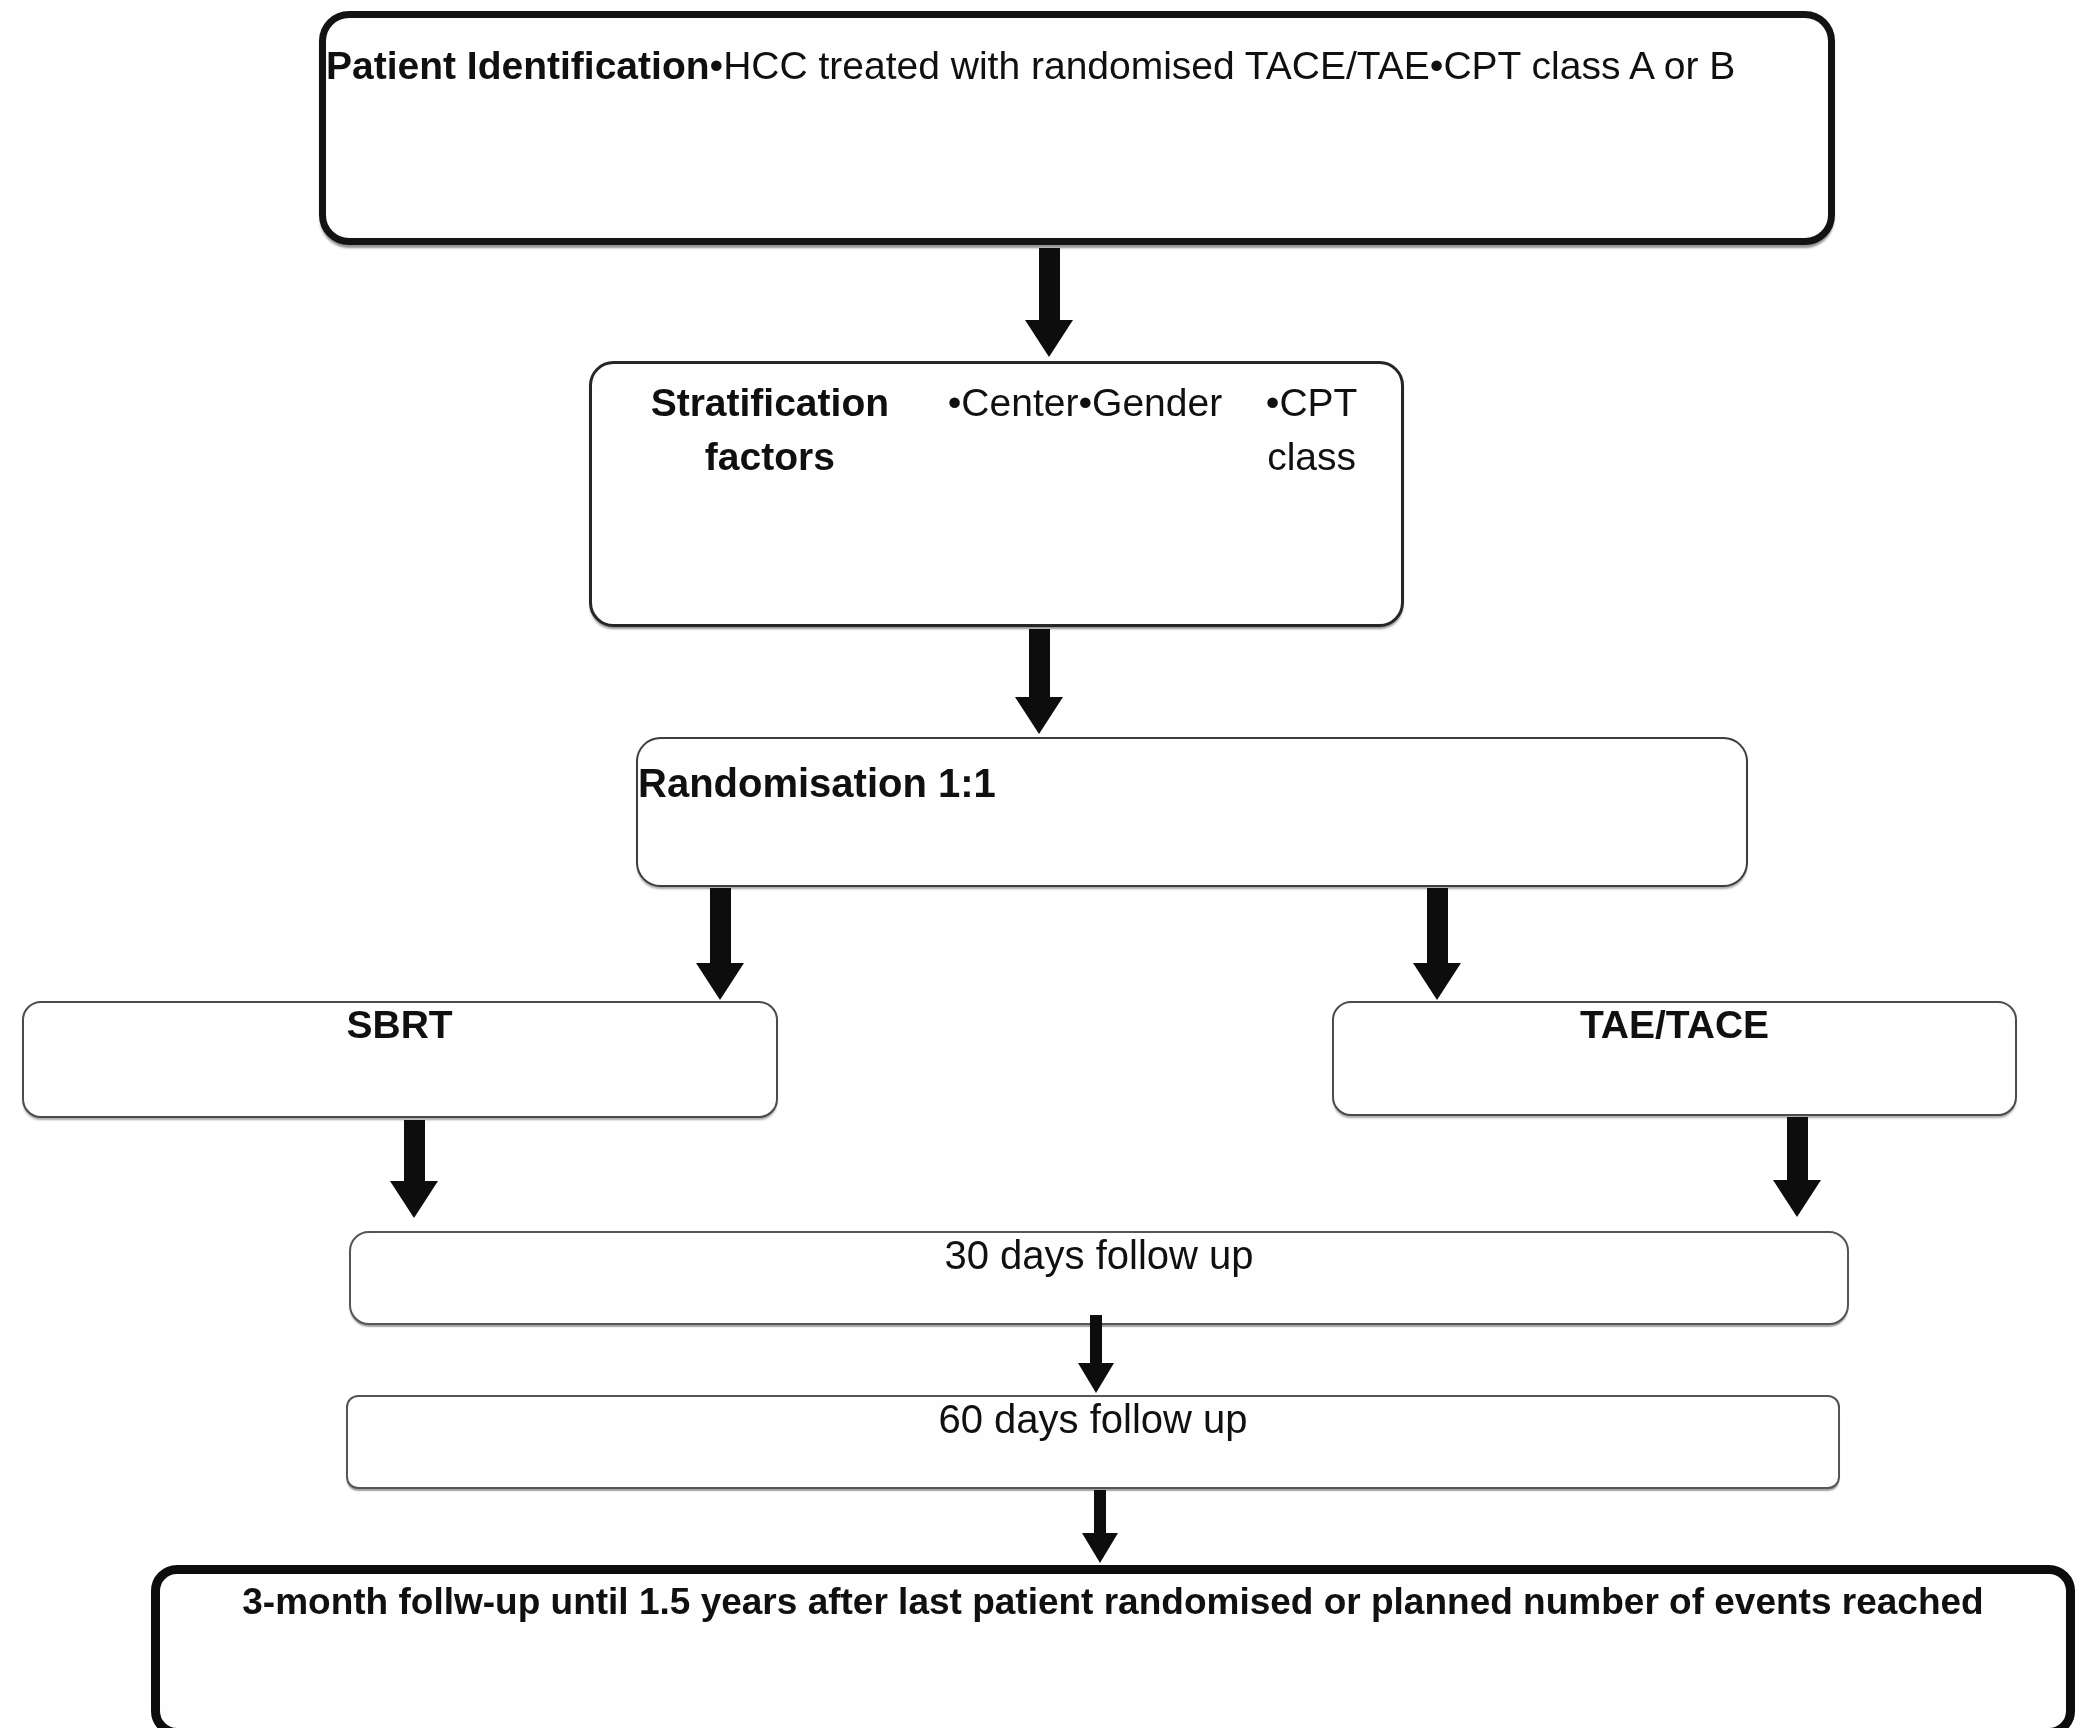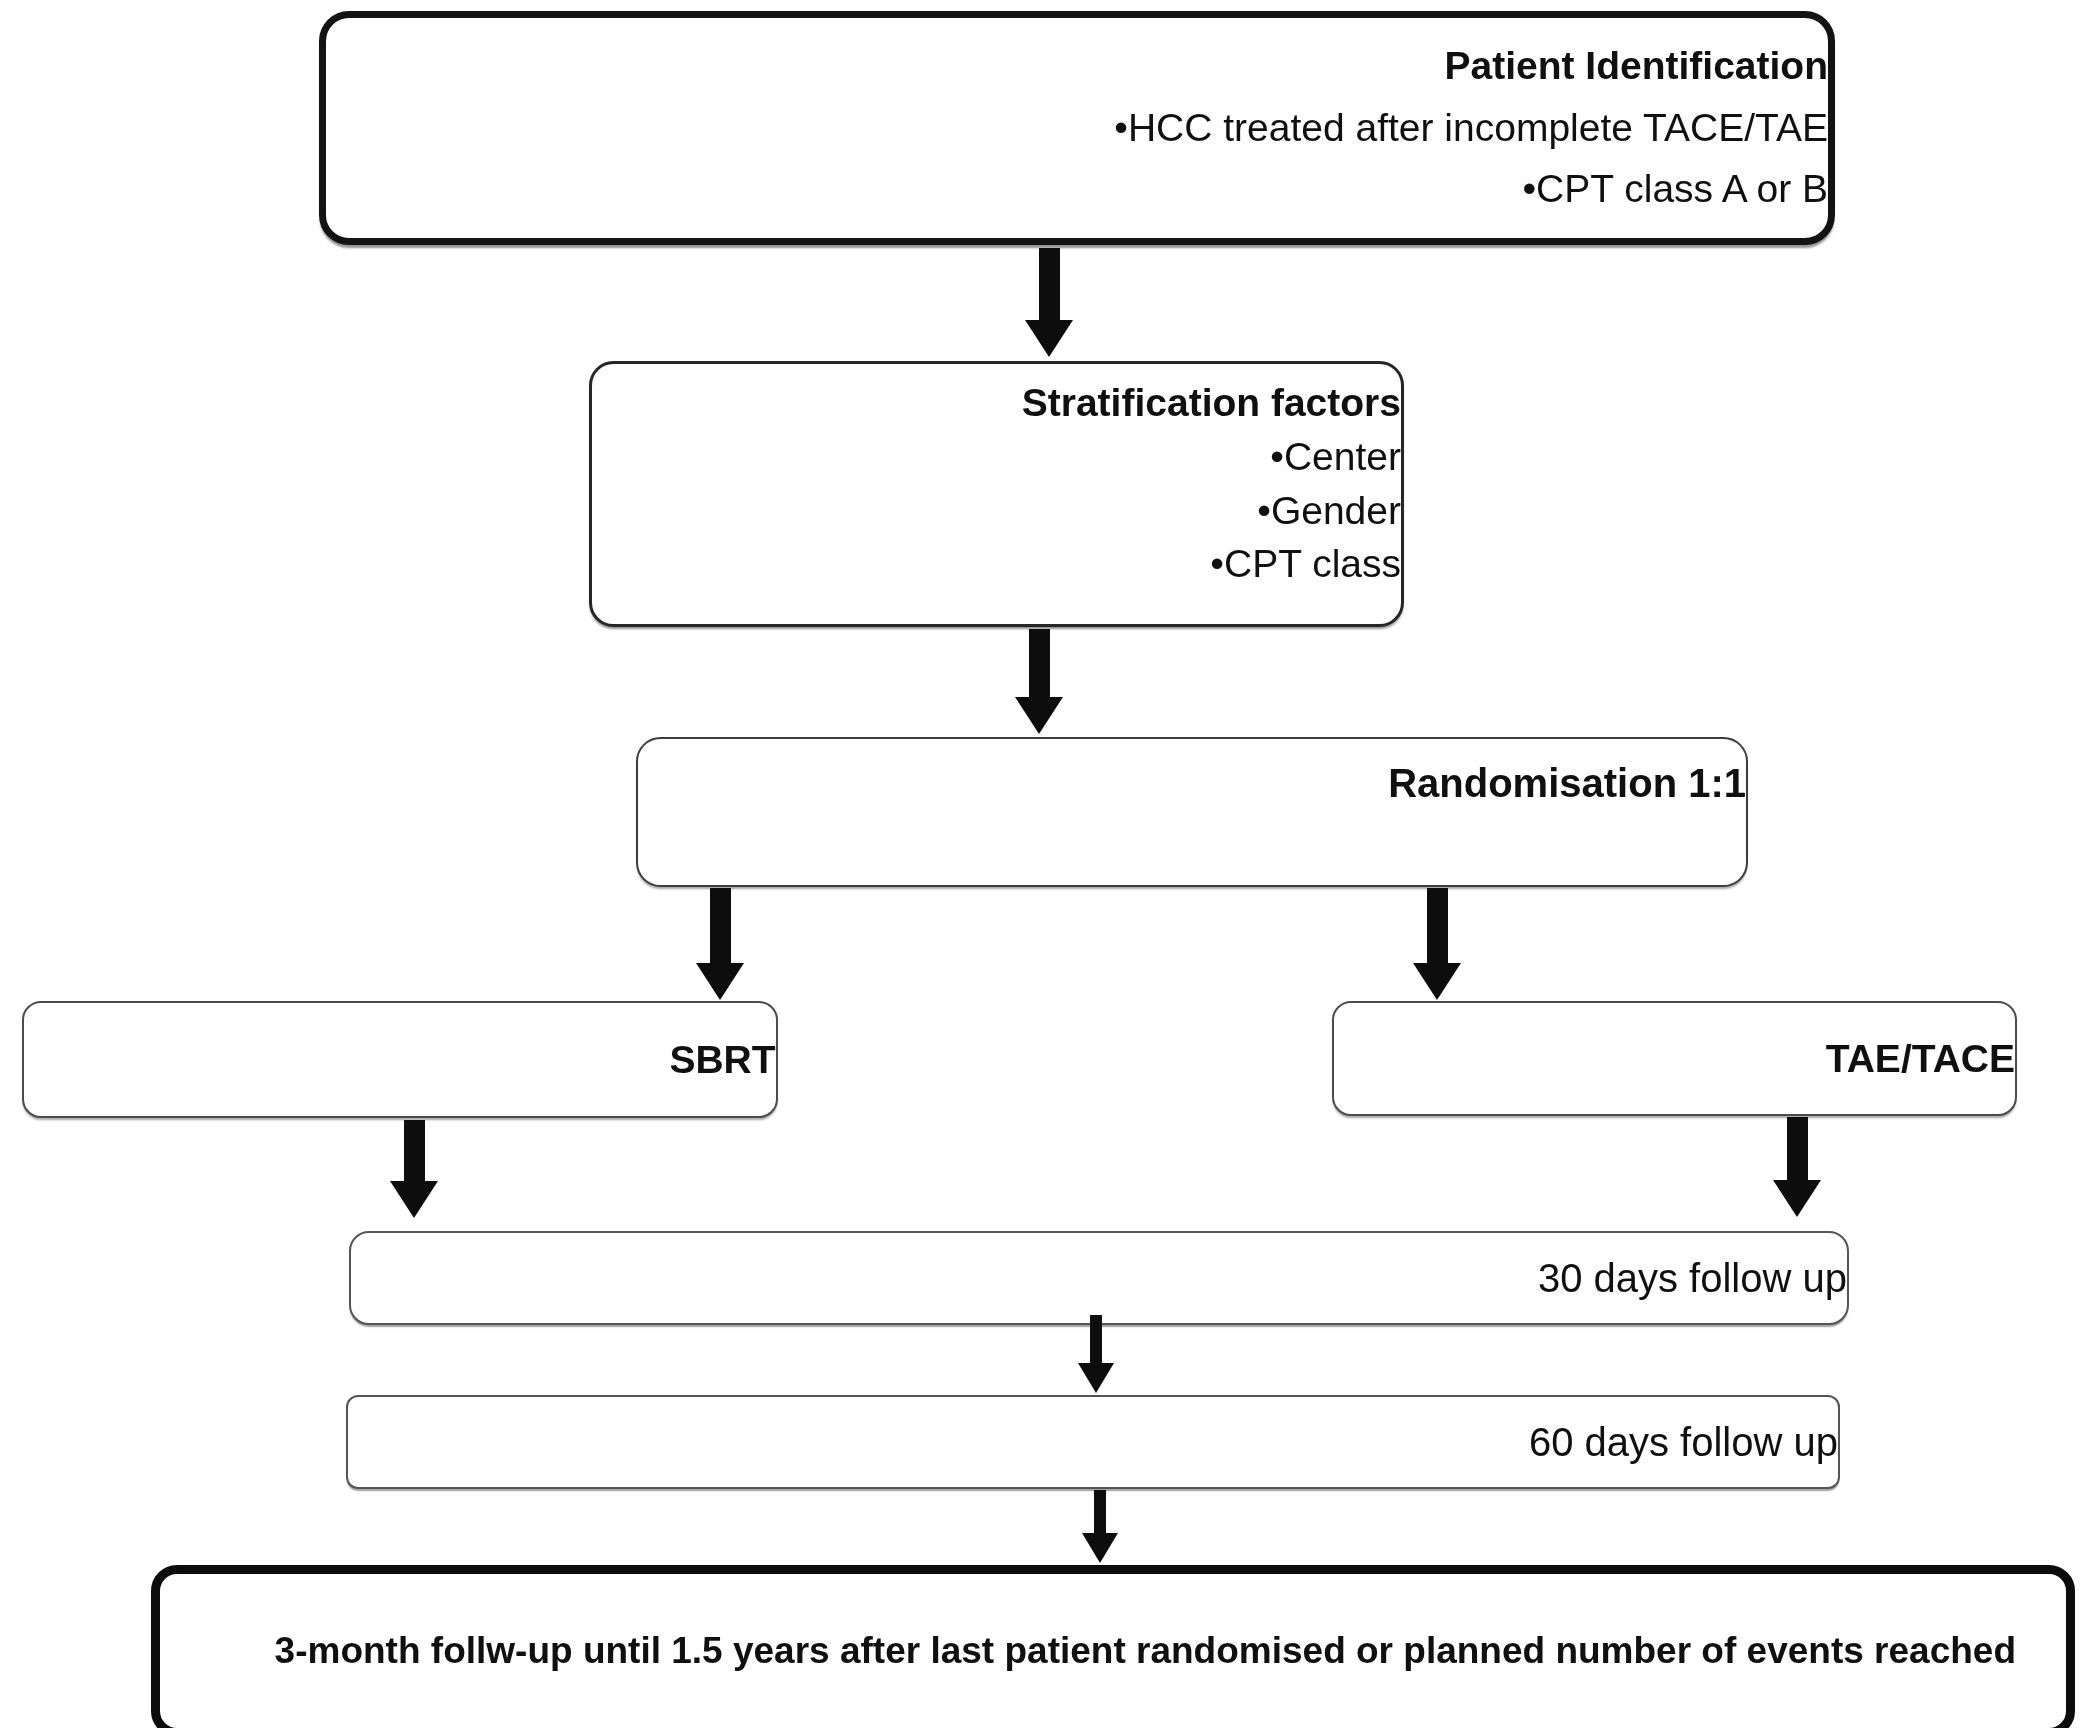--- a/index.html
+++ b/index.html
@@ -14,22 +14,21 @@
     background: #ffffff;
     overflow: hidden;
     font-family: "Liberation Sans", "DejaVu Sans", sans-serif;
     color: #101010;
   }
   .box {
     position: absolute;
     box-sizing: border-box;
     background: #fffefe;
     display: flex;
-    flex-direction: column;
-    align-items: flex-end;
+    align-items: flex-start;
     text-align: center;
     color: #101010;
   }
   .bold { font-weight: bold; }
 
   #box-patient {
     left: 319px; top: 10.8px; width: 1516px; height: 234px;
     border: 7.2px solid #131313; border-radius: 30px;
     padding-top: 17.3px; font-size: 39px; line-height: 1.58;
     box-shadow: 0 3.6px 2.2px -1.4px rgba(40,40,40,0.5);
@@ -101,21 +100,21 @@
     border-top: 30px solid #0d0d0d;
   }
 </style>
 </head>
 <body>
 
 <div class="stage">
 
   <div class="box" id="box-patient">
     <div class="bold">Patient Identification</div>
-    <div>•HCC treated after incomplete TACE/TAE</div>
+    <div>•HCC treated with randomised TACE/TAE</div>
     <div>•CPT class A or B</div>
   </div>
 
   <div class="arrow big" style="left:1025px; top:248px; height:109px;">
     <div class="shaft"></div>
     <div class="head"></div>
   </div>
 
   <div class="box" id="box-strat">
     <div class="bold">Stratification factors</div>

